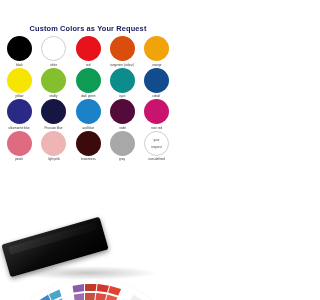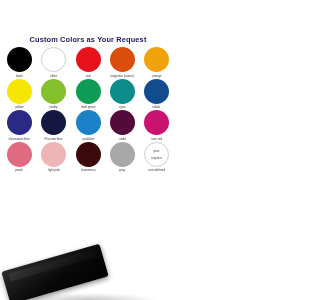--- a/index.html
+++ b/index.html
@@ -21,24 +21,23 @@
     background: #ffffff;
   }
 
   
   .heading {
     text-align: center;
     font-size: 7.4px;
     font-weight: bold;
     color: #1a1a5e;
     letter-spacing: 0.15px;
-    padding-top: 8px;
+    padding-top: 24px;
     line-height: 9px;
     font-family: "Liberation Sans", sans-serif;
-    margin-top: 27px;
   }
 
   
   .swatch-grid {
     padding: 3px 3px 0 3px;
   }
   .swatch-row {
     display: flex;
     justify-content: space-between;
     margin-bottom: 1px;

